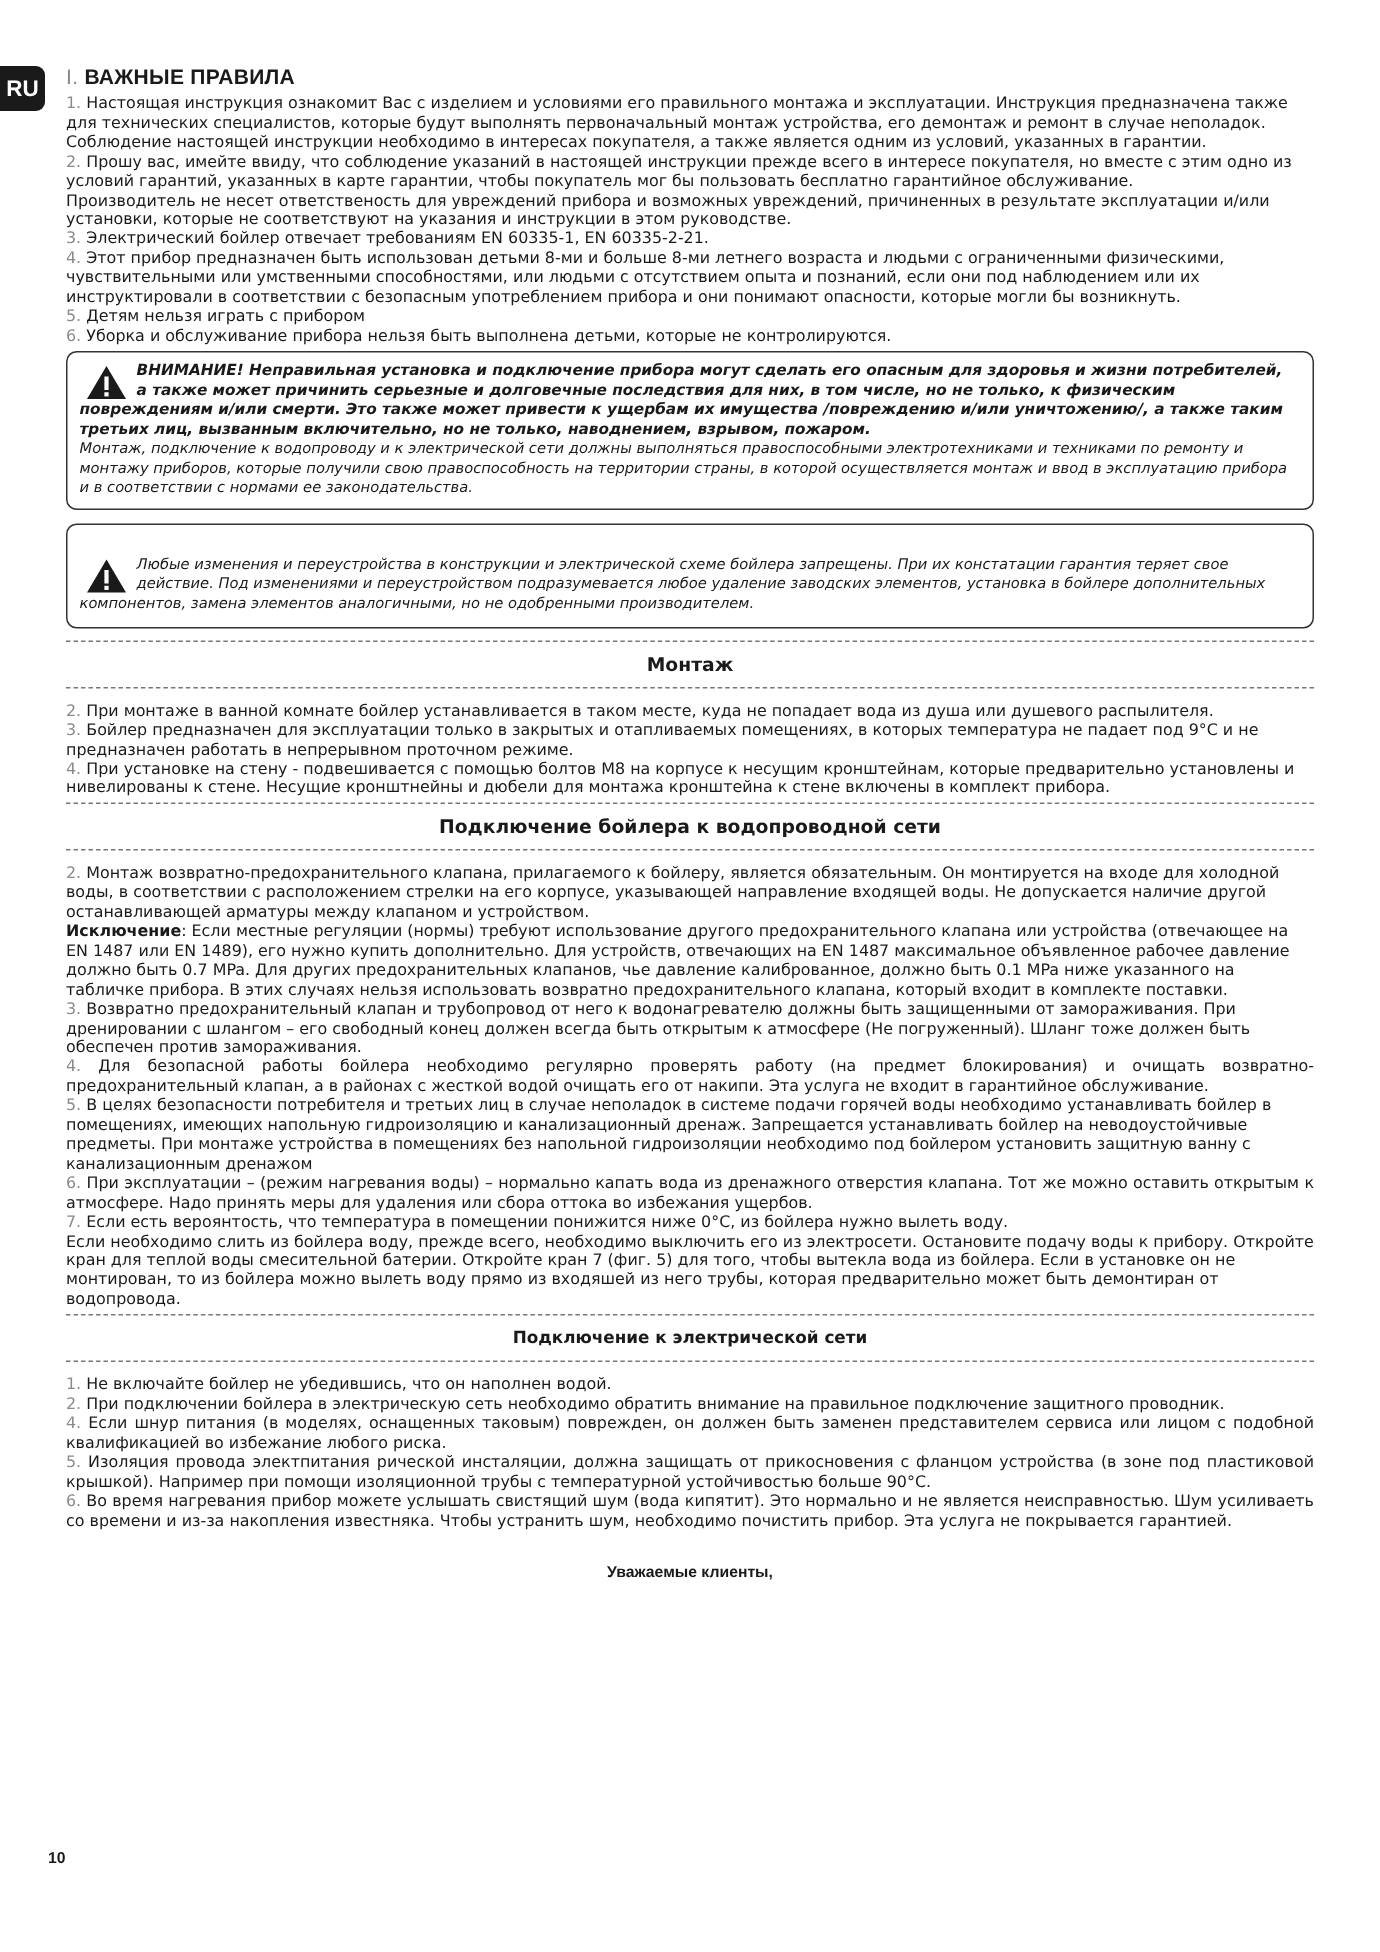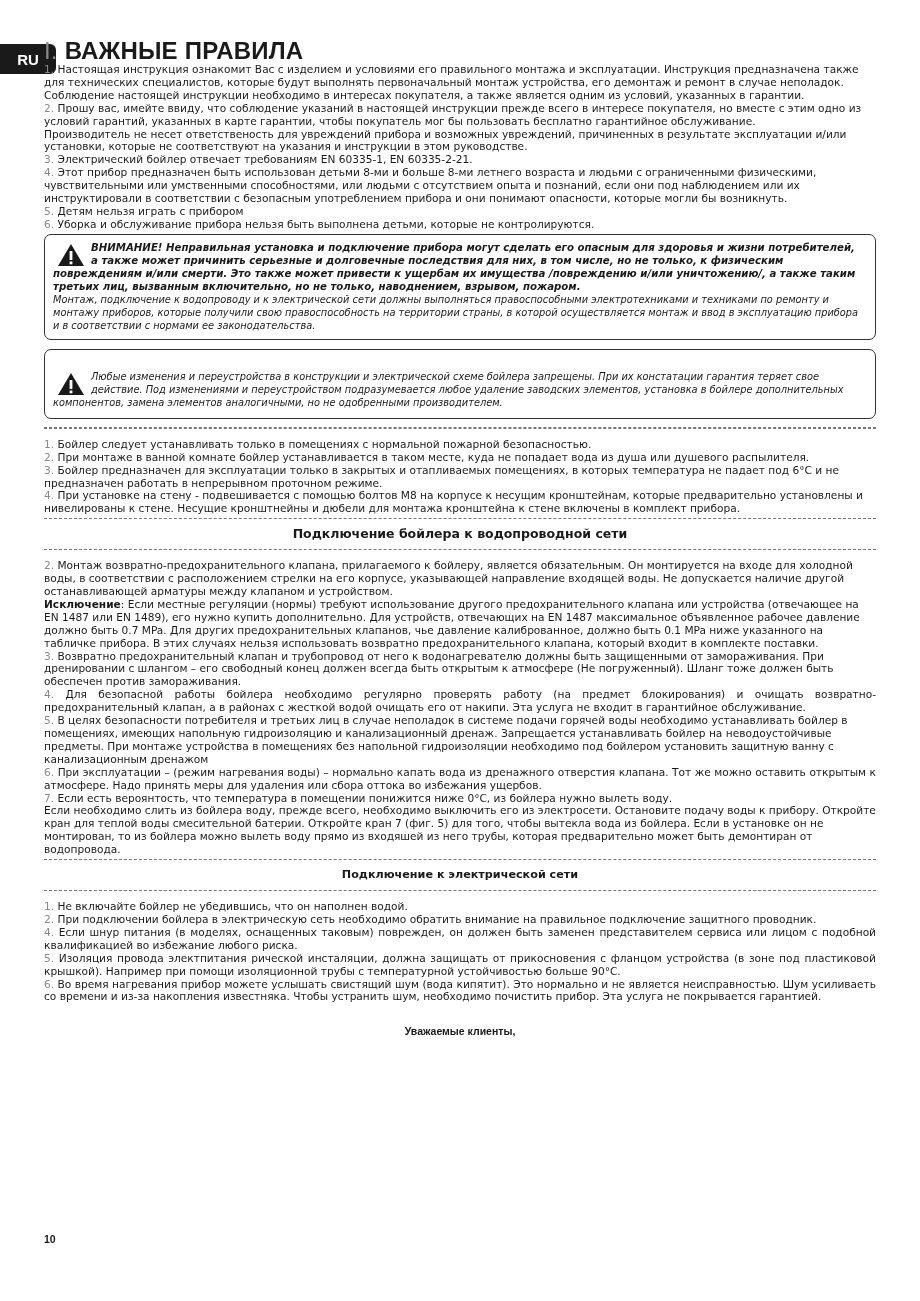--- a/index.html
+++ b/index.html
@@ -1,28 +1,28 @@
 <!DOCTYPE html>
 <html><head>
 <meta charset="utf-8">
 <style>
   html, body { margin: 0; padding: 0; background: #ffffff; }
   body {
     width: 920px; height: 1301px; position: relative; overflow: hidden;
     font-family: "DejaVu Sans", sans-serif; color: #1a1a1a;
   }
   .lang-tab {
-    position: absolute; left: 0; top: 44px; width: 56px; height: 30px;
+    position: absolute; left: 0; top: 44px; width: 30px; height: 30px;
     background: #1a1a1a; color: #fff; font-weight: bold; font-size: 15px;
     border-radius: 0 6px 6px 0; display: flex; align-items: center; justify-content: center;
     font-family: "Liberation Sans", sans-serif;
   }
   .page { position: absolute; left: 44px; top: 40px; width: 832px; }
   .title {
-    font-family: "Liberation Sans", sans-serif; font-weight: bold; font-size: 24px;
+    font-family: "Liberation Sans", sans-serif; font-weight: bold; font-size: 14px;
     margin: 0 0 1px 0; letter-spacing: 0.2px; line-height: 22px;
   }
   .title .roman { color: #888; font-weight: normal; }
   .txt { font-size: 10.6px; line-height: 12.9px; margin: 0; text-align: left; }
   .txt.j { text-align: justify; }
   .num { color: #8a8a8a; }
   .warn {
     border: 1.5px solid #333; border-radius: 7px; padding: 6px 10px 7px 8px;
     margin: 3px 0 6px 0; font-style: italic; position: relative;
   }
@@ -39,21 +39,21 @@
   .sec-h.small { font-size: 11.2px; }
   .footer-1 {
     text-align: center; font-weight: bold; font-size: 10.5px;
     font-family: "Liberation Sans", sans-serif; margin-top: 22px;
   }
   .footer-2 {
     text-align: center; font-weight: bold; font-size: 10.5px;
     font-family: "Liberation Sans", sans-serif; margin-top: 7px;
   }
   .page-num {
-    position: absolute; left: 44px; top: 1233px; font-weight: bold; font-size: 10.5px;
+    position: absolute; left: 32px; top: 1233px; font-weight: bold; font-size: 10.5px;
     font-family: "Liberation Sans", sans-serif;
   }
   b.bl { font-weight: bold; }
 </style>
 </head>
 <body>
 
 <div class="lang-tab">
   <span>RU</span>
 </div>
@@ -89,26 +89,26 @@
   <div class="warn" style="margin-top:9px; padding-top:20px; padding-bottom:9px;">
     <svg class="icon" viewBox="0 0 28 24">
       <polygon points="14,1 27,23 1,23" fill="#1a1a1a"></polygon>
       <rect x="12.6" y="8" width="2.8" height="9" fill="#fff"></rect>
       <rect x="12.6" y="18.5" width="2.8" height="2.8" fill="#fff"></rect>
     </svg>
     <div class="body">Любые изменения и переустройства в конструкции и электрической схеме бойлера запрещены. При их констатации гарантия теряет свое действие.  Под изменениями и переустройством подразумевается любое удаление заводских элементов, установка в бойлере дополнительных компонентов, замена элементов аналогичными, но не одобренными производителем.</div>
   </div>
 
   <div class="dash" style="margin-top:8px;"></div>
+  <div class="sec-h">Монтаж</div>
   <div class="dash"></div>
 
   <div style="margin-top:9px;">
-    <p class="txt"><span class="num">1.</span> <span>Бойлер следует устанавливать только в помещениях с нормальной пожарной безопасностью.</span></p>
     <p class="txt"><span class="num">2.</span> <span>При монтаже в ванной комнате бойлер устанавливается в таком месте, куда не попадает вода из душа или душевого распылителя.</span></p>
-    <p class="txt"><span class="num">3.</span> <span>Бойлер предназначен для эксплуатации только в закрытых и отапливаемых помещениях, в которых температура не падает под 6°C и не предназначен работать в непрерывном проточном режиме.</span></p>
+    <p class="txt"><span class="num">3.</span> <span>Бойлер предназначен для эксплуатации только в закрытых и отапливаемых помещениях, в которых температура не падает под 9°C и не предназначен работать в непрерывном проточном режиме.</span></p>
     <p class="txt"><span class="num">4.</span> <span>При установке на стену - подвешивается с помощью болтов М8 на корпусе к несущим кронштейнам, которые предварительно установлены и нивелированы к стене. Несущие кронштнейны и дюбели для монтажа кронштейна к стене включены в комплект прибора.</span></p>
   </div>
 
   <div class="dash" style="margin-top:3px;"></div>
   <div class="sec-h">Подключение бойлера к водопроводной сети</div>
   <div class="dash"></div>
 
   <div style="margin-top:9px;">
     <p class="txt"><span class="num">2.</span> <span> Монтаж возвратно-предохранительного клапана, прилагаемого к бойлеру, является обязательным.  Он монтируется на входе для холодной воды, в соответствии с расположением стрелки на его корпусе, указывающей направление входящей воды.  Не допускается наличие другой останавливающей арматуры между клапаном и устройством.</span></p>
     <p class="txt"><b class="bl">Исключение</b><span>: Если местные регуляции (нормы) требуют использование другого предохранительного клапана или устройства (отвечающее на EN 1487 или EN 1489), его нужно купить дополнительно. Для устройств, отвечающих на EN 1487 максимальное объявленное рабочее давление должно быть 0.7 MPa. Для других предохранительных клапанов, чье давление калиброванное, должно быть 0.1 MPa ниже указанного на табличке прибора. В этих случаях нельзя использовать возвратно предохранительного клапана, который входит в комплекте поставки.</span></p>

